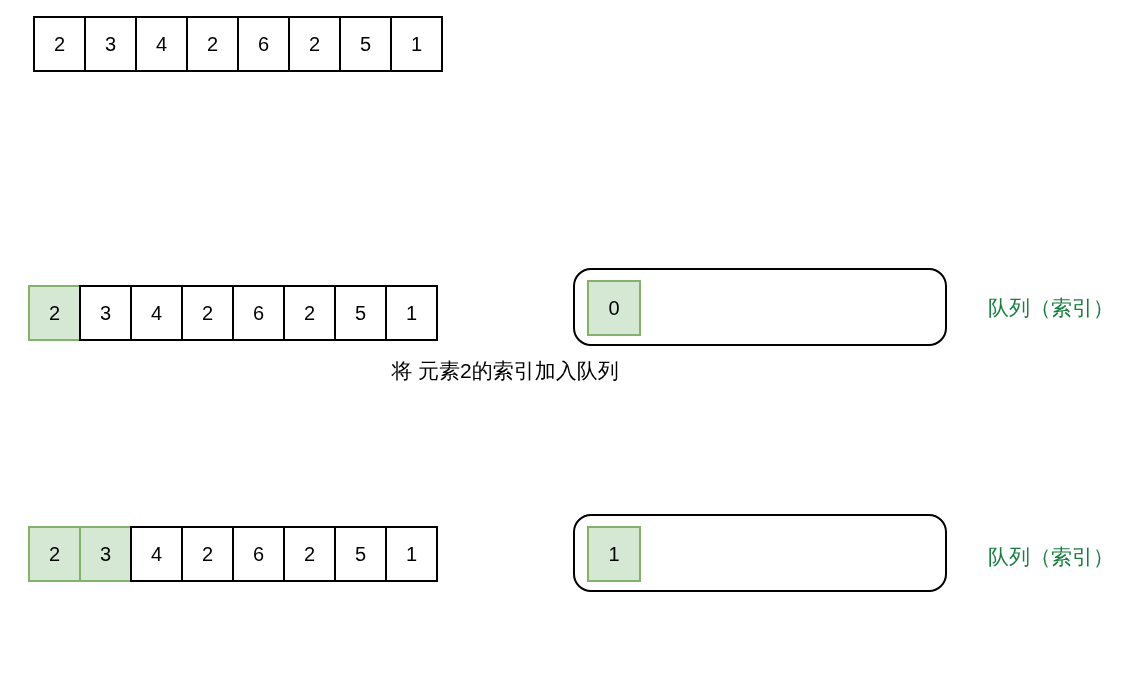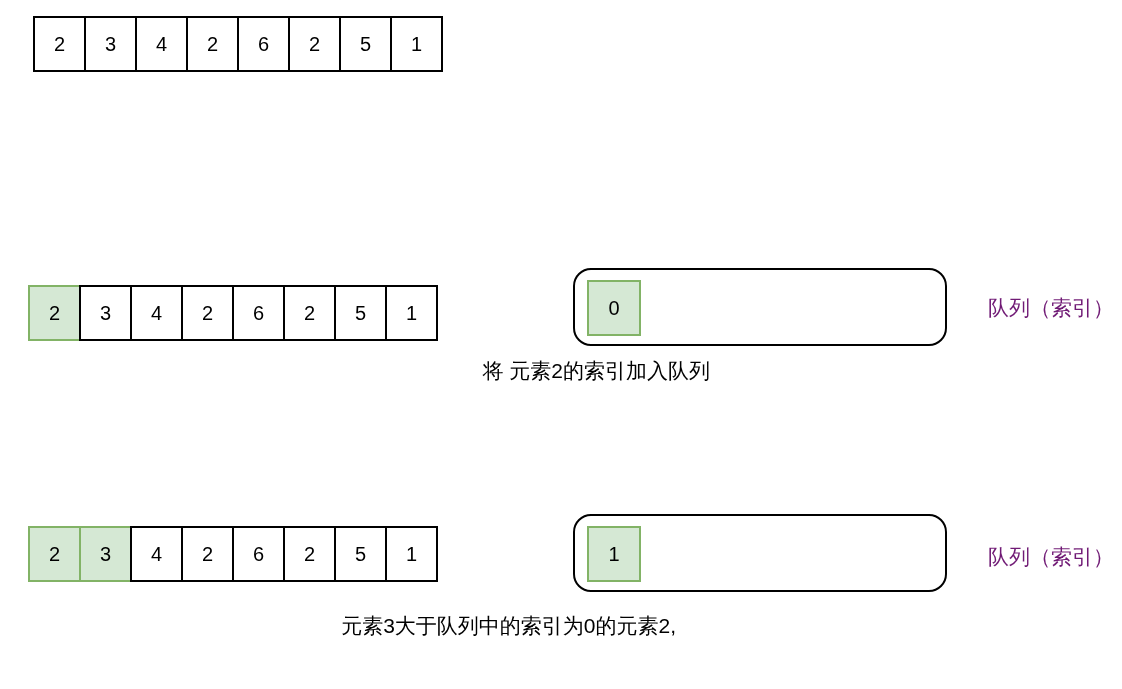--- a/index.html
+++ b/index.html
@@ -61,29 +61,29 @@
     display: flex;
     align-items: center;
     justify-content: center;
     font-size: 20px;
     color: #000000;
   }
   .qlabel {
     position: absolute;
     font-size: 21px;
     line-height: 23px;
-    color: #701a75;
+    color: #15803d;
     white-space: nowrap;
   }
   .caption {
     position: absolute;
     font-size: 21px;
     line-height: 26px;
     color: #000000;
-    text-align: right;
+    text-align: center;
     white-space: nowrap;
   }
 </style>
 </head>
 <body>
 
 <div class="canvas">
 
   <div class="array" style="left:33px; top:16px;">
     <div class="cell">2</div>
@@ -126,16 +126,15 @@
     <div class="cell">1</div>
   </div>
 
   <div class="queue" style="left:573px; top:514px;">
     <div class="qcell">1</div>
   </div>
 
   <div class="qlabel" style="left:988px; top:545px;">队列（索引）</div>
 
   <div class="caption" style="left:280px; top:613px; width:396px;">
-    <div>元素3大于队列中的索引为0的元素2,</div>
   </div>
 
 </div>
 
 </body></html>

